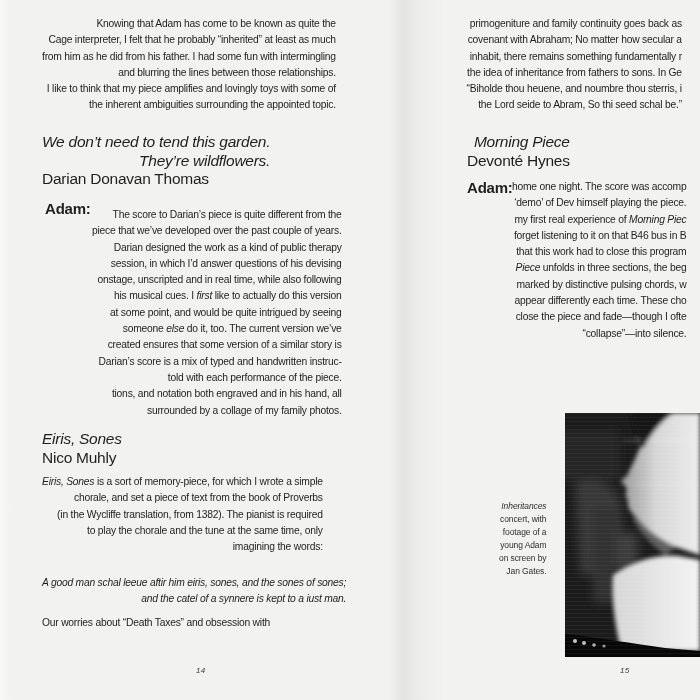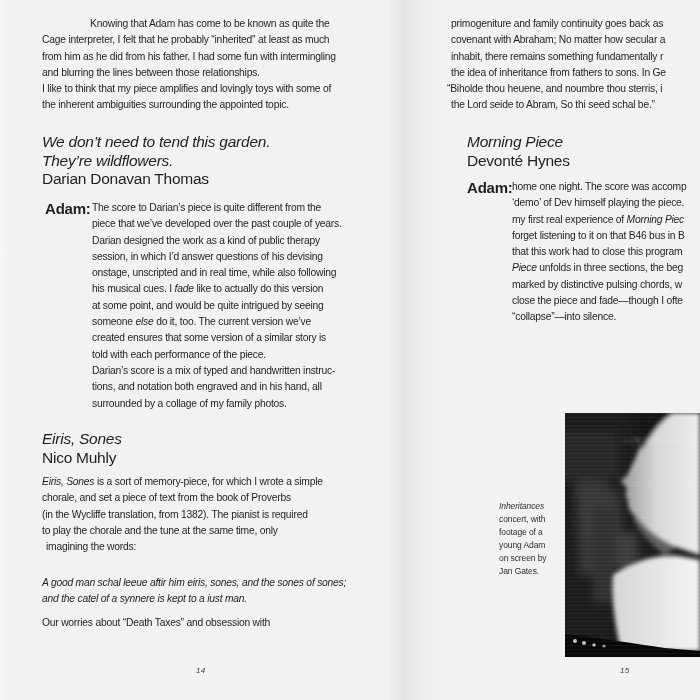--- a/index.html
+++ b/index.html
@@ -4,21 +4,21 @@
 <style>
   html,body{margin:0;padding:0;}
   body{
     width:700px;height:700px;overflow:hidden;
     background:#f2f2f0;color:#1f1f1f;
     font-family:"Liberation Sans", sans-serif;
     position:relative;
   }
   .abs{position:absolute;}
   .body-text{font-size:10.3px;line-height:16.3px;letter-spacing:-0.22px;}
-  .line{white-space:nowrap;}
+  .line{white-space:nowrap;text-align:right;}
   .it{font-style:italic;}
   .intro .line:first-child{text-indent:48px;}
   .heading{font-size:15.5px;line-height:18.5px;letter-spacing:-0.25px;}
   .h-title .line{font-style:italic;}
   .speaker{font-weight:bold;font-size:15px;letter-spacing:-0.2px;line-height:16.3px;}
   .quote .line{font-style:italic;}
   .cont .line:nth-child(5){margin-left:-4px;}
   .eiris-para .line:nth-child(5){margin-left:4px;}
   .caption{font-size:8.5px;line-height:13px;letter-spacing:-0.1px;color:#2e2e2e;margin-left:32px;}
   .pagenum{font-size:8px;font-style:italic;color:#3b3b43;letter-spacing:0.2px;text-align:right;}
@@ -58,32 +58,32 @@
       <div class="h-title">
           <div class="line"><span>We don’t need to tend this garden.</span></div>
           <div class="line"><span>They’re wildflowers.</span></div>
         </div>
       <div class="h-author">Darian Donavan Thomas</div>
     </div>
 
     <div class="abs" style="left:45px;top:200px">
       <span class="speaker">Adam:</span>
     </div>
-    <div class="abs body-text" style="left:92px;top:200px">
+    <div class="abs body-text" style="left:92px;top:207px">
         <div class="line"><span>The score to Darian’s piece is quite different from the</span></div>
         <div class="line"><span>piece that we’ve developed over the past couple of years.</span></div>
         <div class="line"><span>Darian designed the work as a kind of public therapy</span></div>
         <div class="line"><span>session, in which I’d answer questions of his devising</span></div>
         <div class="line"><span>onstage, unscripted and in real time, while also following</span></div>
-        <div class="line"><span>his musical cues. I </span><span class="it">fade</span><span> like to actually do this version</span></div>
+        <div class="line"><span>his musical cues. I </span><span class="it">first</span><span> like to actually do this version</span></div>
         <div class="line"><span>at some point, and would be quite intrigued by seeing</span></div>
         <div class="line"><span>someone </span><span class="it">else</span><span> do it, too. The current version we’ve</span></div>
         <div class="line"><span>created ensures that some version of a similar story is</span></div>
+        <div class="line"><span>Darian’s score is a mix of typed and handwritten instruc-</span></div>
         <div class="line"><span>told with each performance of the piece.</span></div>
-        <div class="line"><span>Darian’s score is a mix of typed and handwritten instruc-</span></div>
         <div class="line"><span>tions, and notation both engraved and in his hand, all</span></div>
         <div class="line"><span>surrounded by a collage of my family photos.</span></div>
       </div>
 
     <div class="abs heading" style="left:42px;top:430px">
       <div class="h-title">
           <div class="line"><span>Eiris, Sones</span></div>
         </div>
       <div class="h-author">Nico Muhly</div>
     </div>
@@ -105,21 +105,21 @@
         <div class="line"><span>Our worries about “Death Taxes” and obsession with</span></div>
       </div>
 
     <div class="abs pagenum" style="left:196px;top:666px">14</div>
   </section>
 
   <div class="abs gutter"></div>
   <div class="abs edge"></div>
 
   <section>
-    <div class="abs body-text cont" style="left:451px;top:16px">
+    <div class="abs body-text cont" style="left:467px;top:16px">
         <div class="line"><span>primogeniture and family continuity goes back as</span></div>
         <div class="line"><span>covenant with Abraham; No matter how secular a</span></div>
         <div class="line"><span>inhabit, there remains something fundamentally r</span></div>
         <div class="line"><span>the idea of inheritance from fathers to sons. In Ge</span></div>
         <div class="line"><span>“Biholde thou heuene, and noumbre thou sterris, i</span></div>
         <div class="line"><span>the Lord seide to Abram, So thi seed schal be.”</span></div>
       </div>
 
     <div class="abs heading" style="left:467px;top:133px">
       <div class="h-title">
@@ -132,20 +132,21 @@
       <span class="speaker">Adam:</span>
     </div>
     <div class="abs body-text" style="left:512px;top:179px">
         <div class="line"><span>home one night. The score was accomp</span></div>
         <div class="line"><span>‘demo’ of Dev himself playing the piece.</span></div>
         <div class="line"><span>my first real experience of </span><span class="it">Morning Piec</span></div>
         <div class="line"><span>forget listening to it on that B46 bus in B</span></div>
         <div class="line"><span>that this work had to close this program</span></div>
         <div class="line"><span class="it">Piece</span><span> unfolds in three sections, the beg</span></div>
         <div class="line"><span>marked by distinctive pulsing chords, w</span></div>
+        <div class="line"><span>appear differently each time. These cho</span></div>
         <div class="line"><span>close the piece and fade—though I ofte</span></div>
         <div class="line"><span>“collapse”—into silence.</span></div>
       </div>
 
     <div class="abs caption" style="left:467px;top:500px">
         <div class="line"><span class="it">Inheritances</span></div>
         <div class="line"><span>concert, with</span></div>
         <div class="line"><span>footage of a</span></div>
         <div class="line"><span>young Adam</span></div>
         <div class="line"><span>on screen by</span></div>

